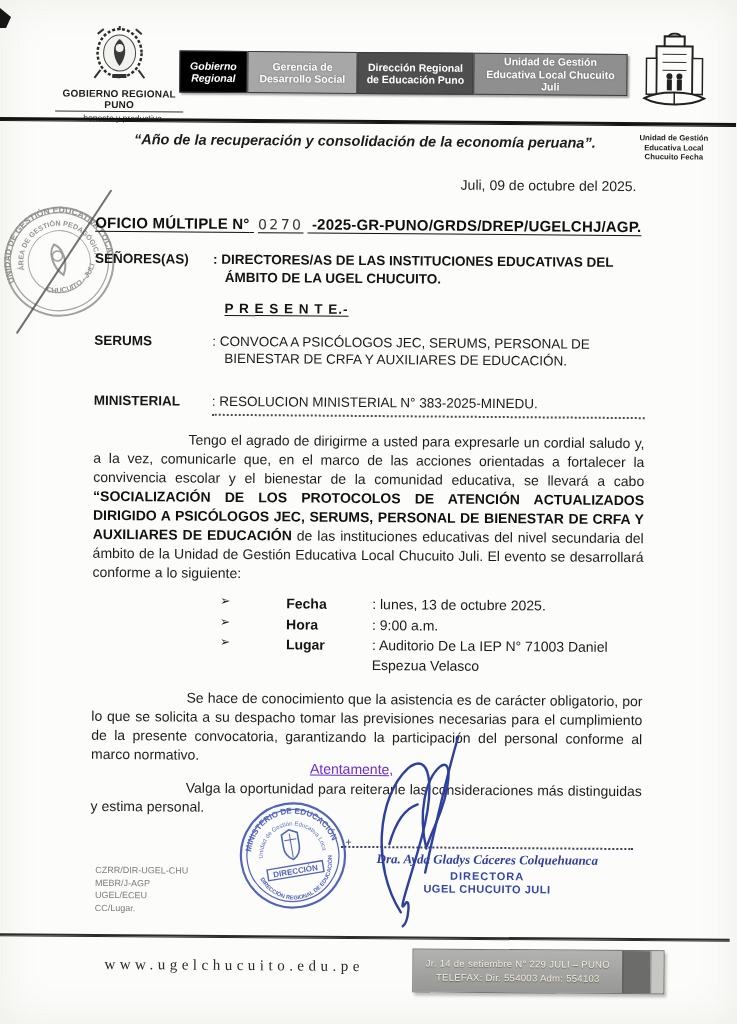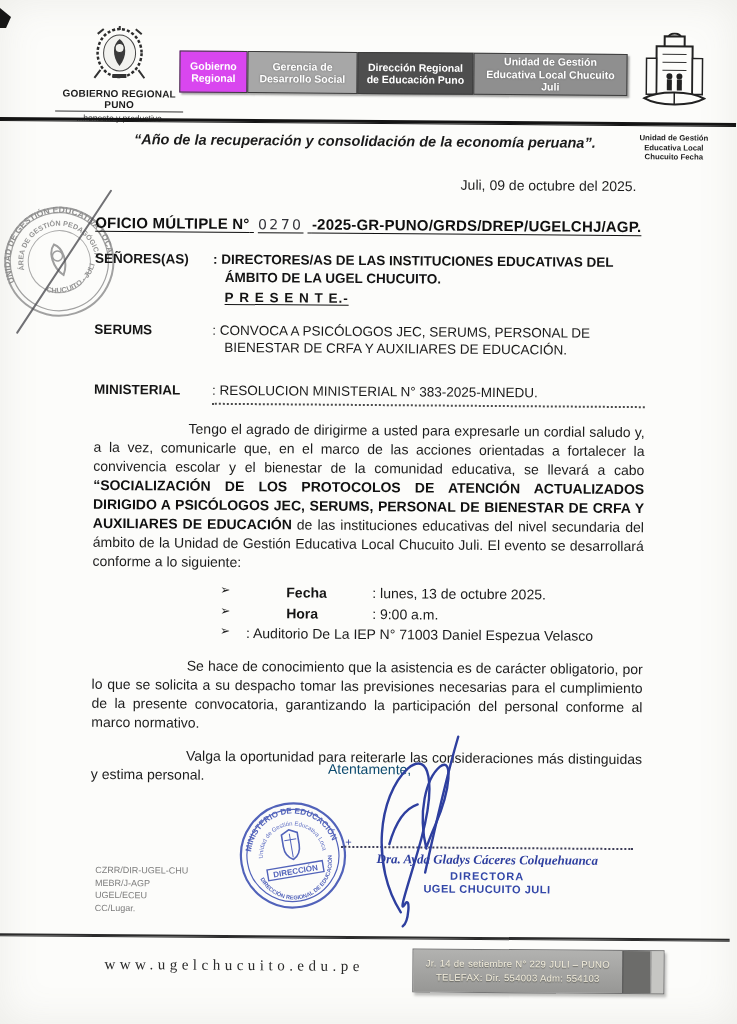--- a/index.html
+++ b/index.html
@@ -16,21 +16,21 @@
 
   
   .logo-left { position:absolute; left:56px; top:28px; width:128px; text-align:center; }
   .logo-left .org { font-size:10px; font-weight:bold; color:#1c1c1c; letter-spacing:.2px; border-bottom:1px solid #333; padding-bottom:1px;}
   .logo-left .slogan { font-size:8.5px; color:#3a3a3a; margin-top:1px; }
 
   .banners { position:absolute; left:180px; top:52px; width:448px; display:flex; }
   .banner-seg { height:42px; display:flex; align-items:center; justify-content:center; text-align:center;
           color:#fff; font-weight:bold; font-size:10.5px; line-height:1.18; padding:2px 6px;
           border:1px solid #3c3c3c; box-shadow:2px 2px 2px rgba(0,0,0,.35); }
-  .seg-0 { width:68px;  background:#d946ef; }
+  .seg-0 { width:68px;  background:#000000;font-style:italic; }
   .seg-1 { width:110px; background:#a7a7a7; text-shadow:0 0 2px rgba(70,70,70,.6); }
   .seg-2 { width:116px; background:#4e4e4e; }
   .seg-3 { width:154px; background:#8f8f8f; text-shadow:0 0 2px rgba(70,70,70,.6); }
 
   .logo-right { position:absolute; right:16px; top:30px; width:92px; text-align:center; z-index:3; }
   .right-caption { position:absolute; right:14px; top:131px; width:96px; text-align:center; z-index:3;
           font-size:7.8px; font-weight:bold; color:#1d1d1d; line-height:1.25; white-space:pre-line; }
 
   .rule-double { position:absolute; left:0; right:0; top:120px; border-top:3px solid #141414;
           height:3px; border-bottom:1.5px solid #141414; }
@@ -46,39 +46,39 @@
   .oficio { font-size:15px; font-weight:bold; color:#101010; text-decoration:underline;
           text-underline-offset:3px; margin-bottom:19px; letter-spacing:.2px; }
   .oficio .hand-number { font-family:"DejaVu Sans", sans-serif; font-weight:400; font-size:14px;
           letter-spacing:2.5px; color:#33343a; padding:0 4px; }
 
   .row { display:flex; font-size:13.5px; line-height:1.32; }
   .row .lbl { width:118px; flex:none; font-weight:bold; color:#151515; }
   .row .val { flex:1; white-space:pre-line; padding-left:12px; text-indent:-12px; color:#1a1a1a; }
   .row .val.bold { font-weight:bold; color:#131313; }
 
-  .presente { margin:3px 0 0 130px; font-size:13.5px; font-weight:bold; letter-spacing:1px;
+  .presente { margin:14px 0 0 130px; font-size:13.5px; font-weight:bold; letter-spacing:1px;
           text-decoration:underline; text-underline-offset:2px; width:fit-content; color:#131313;}
   .row.asunto { margin-top:17px; }
   .row.referencia { margin-top:25px; }
   .row.referencia .val { border-bottom:2px dotted #4a4a4a; padding-bottom:3px; }
 
   .body-p { font-size:14px; line-height:1.36; text-align:justify; color:#1c1c1c; }
   .p1 { margin-top:15px; text-indent:95px; }
   .p1 .bold-seg { font-weight:bold; color:#101010; }
   .p2, .p3 { margin-top:14px; text-indent:95px; }
 
   .event-list { margin:10px 0 0 128px; }
   .ev-row { display:flex; font-size:14px; line-height:1.45; }
   .ev-bullet { width:26px; flex:none; font-size:12px; color:#222; }
   .ev-lbl { width:86px; flex:none; font-weight:bold; color:#141414;margin-left:40px; }
   .ev-val { flex:1; color:#1a1a1a; }
 
   
-  .salutation { position:absolute; left:334px; top:761px; font-size:14px; color:#0c4a6e; z-index:4; }
+  .salutation { position:absolute; left:316px; top:761px; font-size:14px; color:#6d28d9; z-index:4;text-decoration:underline; }
   .sig-svg { position:absolute; left:338px; top:726px; z-index:5; }
   .stamp-gray { position:absolute; left:4px; top:206px; transform:rotate(-18deg); opacity:.82; z-index:1; }
   .pen-line { position:absolute; left:112px; top:192px; width:2px; height:172px; background:#4e4e52;
           transform:rotate(33deg); transform-origin:top center; border-radius:2px; z-index:2; opacity:.8;}
   .stamp-blue { position:absolute; left:244px; top:800px; transform:rotate(-10deg); opacity:.9; z-index:3; }
 
   .dash-line { position:absolute; left:348px; top:846px; width:292px; border-top:2px dotted #3e3e58; z-index:4;}
   .dash-plus { position:absolute; left:352px; top:836px; color:#2e3f9f; font-size:11px; z-index:4; }
   .sig-name-block { position:absolute; left:348px; top:851px; width:292px; text-align:center; z-index:4; }
   .sig-name { font-family:"Liberation Serif", serif; font-style:italic; font-weight:bold;
@@ -219,20 +219,21 @@
           <span class="ev-lbl">Fecha</span>
           <span class="ev-val">: lunes, 13 de octubre 2025.</span>
         </div>
         <div class="ev-row">
           <span class="ev-bullet">➢</span>
           <span class="ev-lbl">Hora</span>
           <span class="ev-val">: 9:00 a.m.</span>
         </div>
         <div class="ev-row">
           <span class="ev-bullet">➢</span>
+          <span class="ev-lbl">Lugar</span>
           <span class="ev-val">: Auditorio De La IEP N° 71003 Daniel Espezua Velasco</span>
         </div>
       </div>
 
       <p class="body-p p2">Se hace de conocimiento que la asistencia es de carácter obligatorio, por lo que se solicita a su despacho tomar las previsiones necesarias para el cumplimiento de la presente convocatoria, garantizando la participación del personal conforme al marco normativo.</p>
       <p class="body-p p3">Valga la oportunidad para reiterarle las consideraciones más distinguidas y estima personal.</p>
     </div>
 
     <div class="salutation">Atentamente,</div>
 

